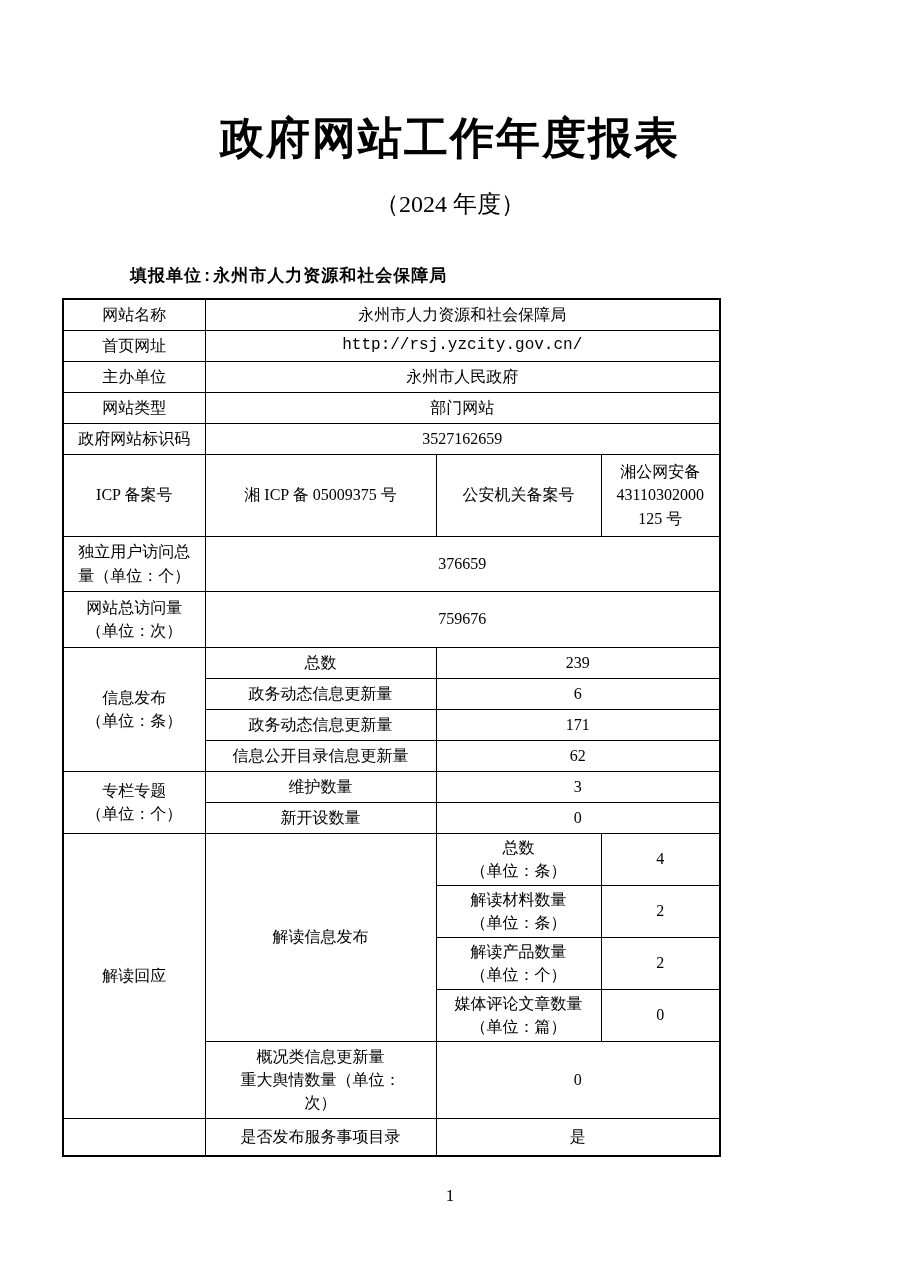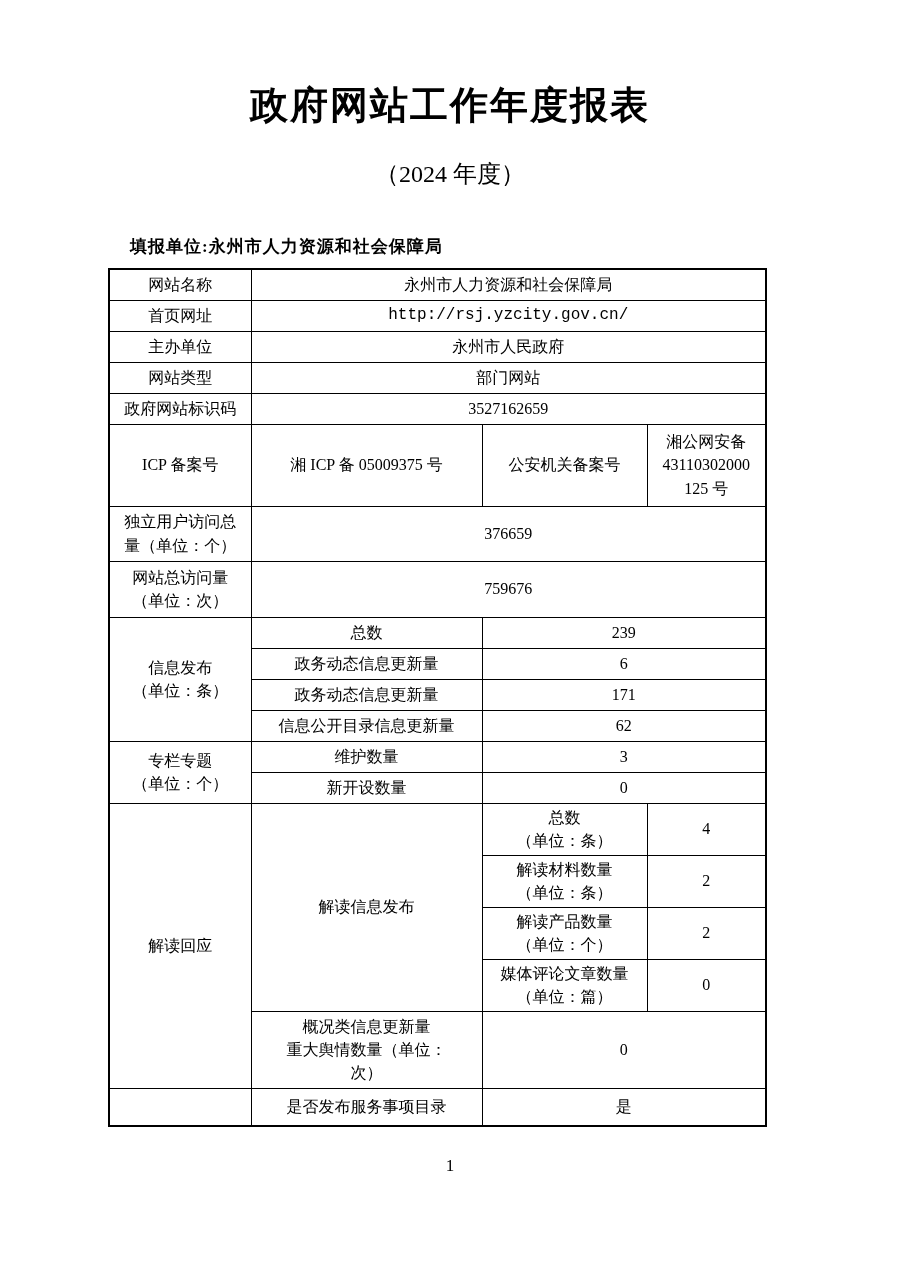--- a/index.html
+++ b/index.html
@@ -6,47 +6,48 @@
   html, body {
     margin: 0; padding: 0;
     width: 900px; height: 1272px;
     background: #ffffff;
     color: #000000;
     font-family: "Liberation Serif", "DejaVu Serif", serif;
   }
   .doc { width: 900px; height: 1272px; overflow: hidden; }
 
   .title {
-    padding-top: 84px;
-    text-align: center;
-    font-family: Liberation Mono, monospace;
+    padding-top: 114px;
+    text-align: center;
+    font-family: Liberation Sans, sans-serif;
     font-weight: bold;
-    font-size: 38px;
+    font-size: 44px;
     line-height: 48px;
     letter-spacing: 2px;
   }
   .subtitle {
     margin-top: 30px;
     text-align: center;
     font-size: 24px;
     line-height: 24px;
   }
   .filing {
     margin: 48px 0 0 130px;
     font-weight: bold;
     font-size: 17px;
     line-height: 26px;
     letter-spacing: 1px;
+    font-family: Liberation Mono, monospace;
   }
 
   table.report {
     border-collapse: collapse;
     table-layout: fixed;
     width: 657px;
-    margin: 8px 0 0 108px;
+    margin: 8px 0 0 62px;
     border: 2px solid #000;
   }
   table.report td {
     border: 1px solid #000;
     text-align: center;
     vertical-align: middle;
     font-size: 16px;
     line-height: 1.45;
     white-space: pre-line;
     padding: 2px 5px;

